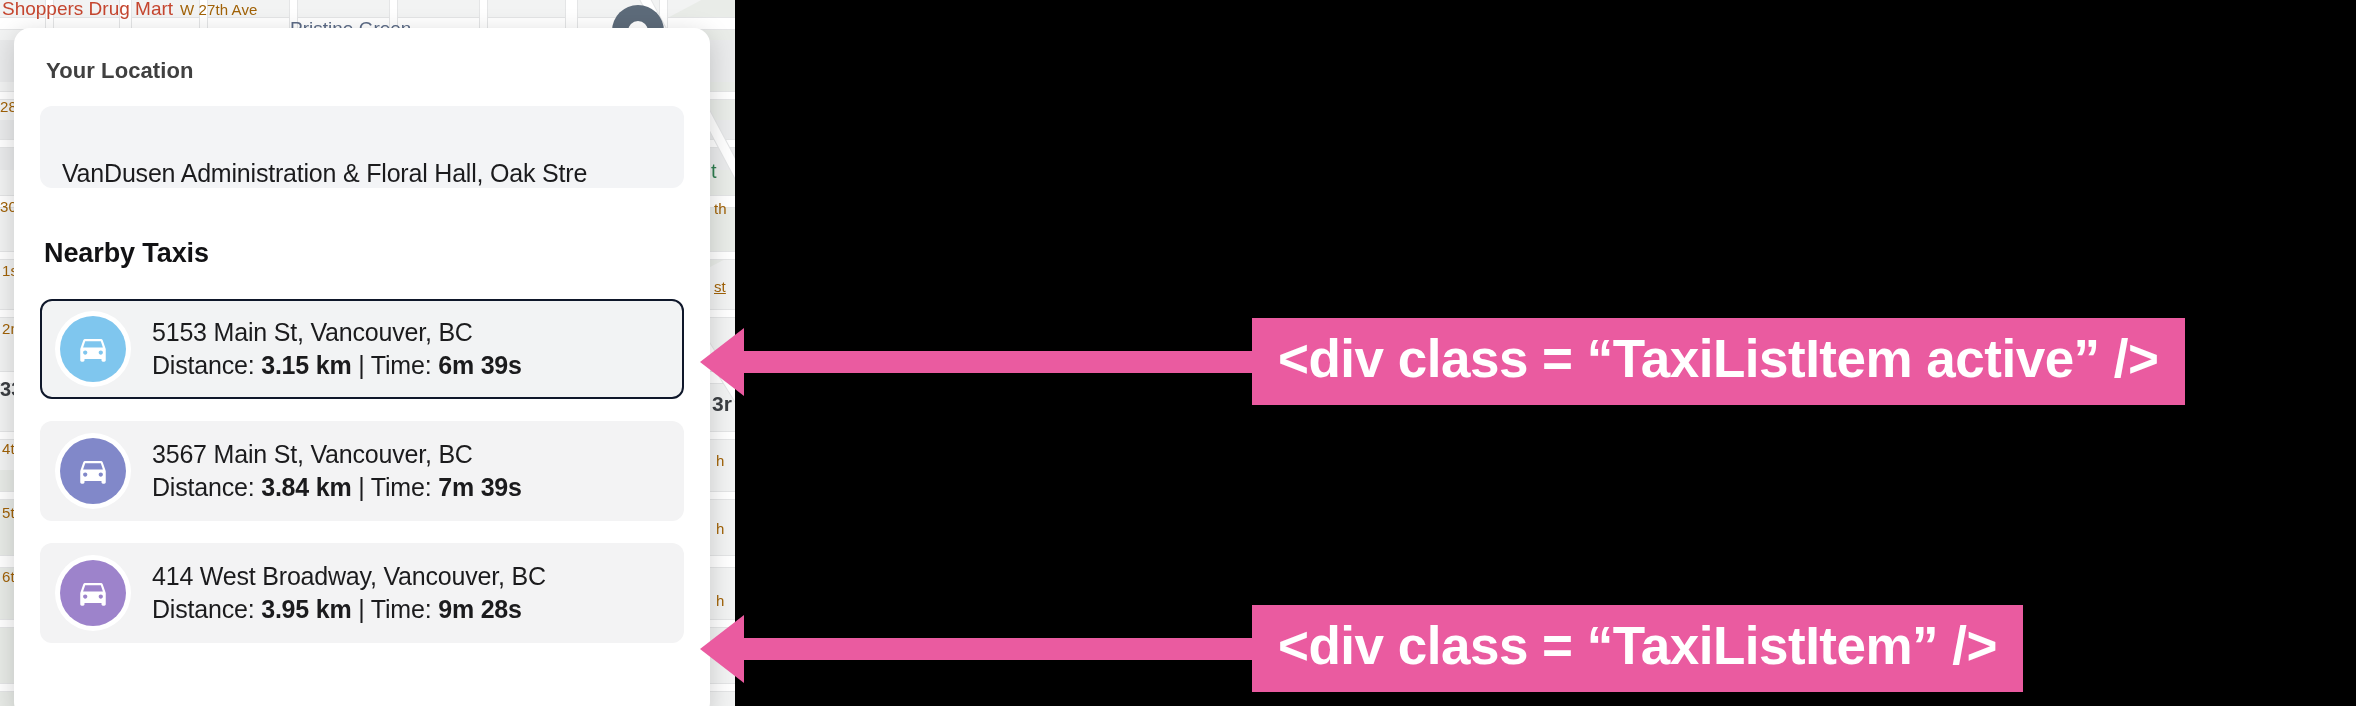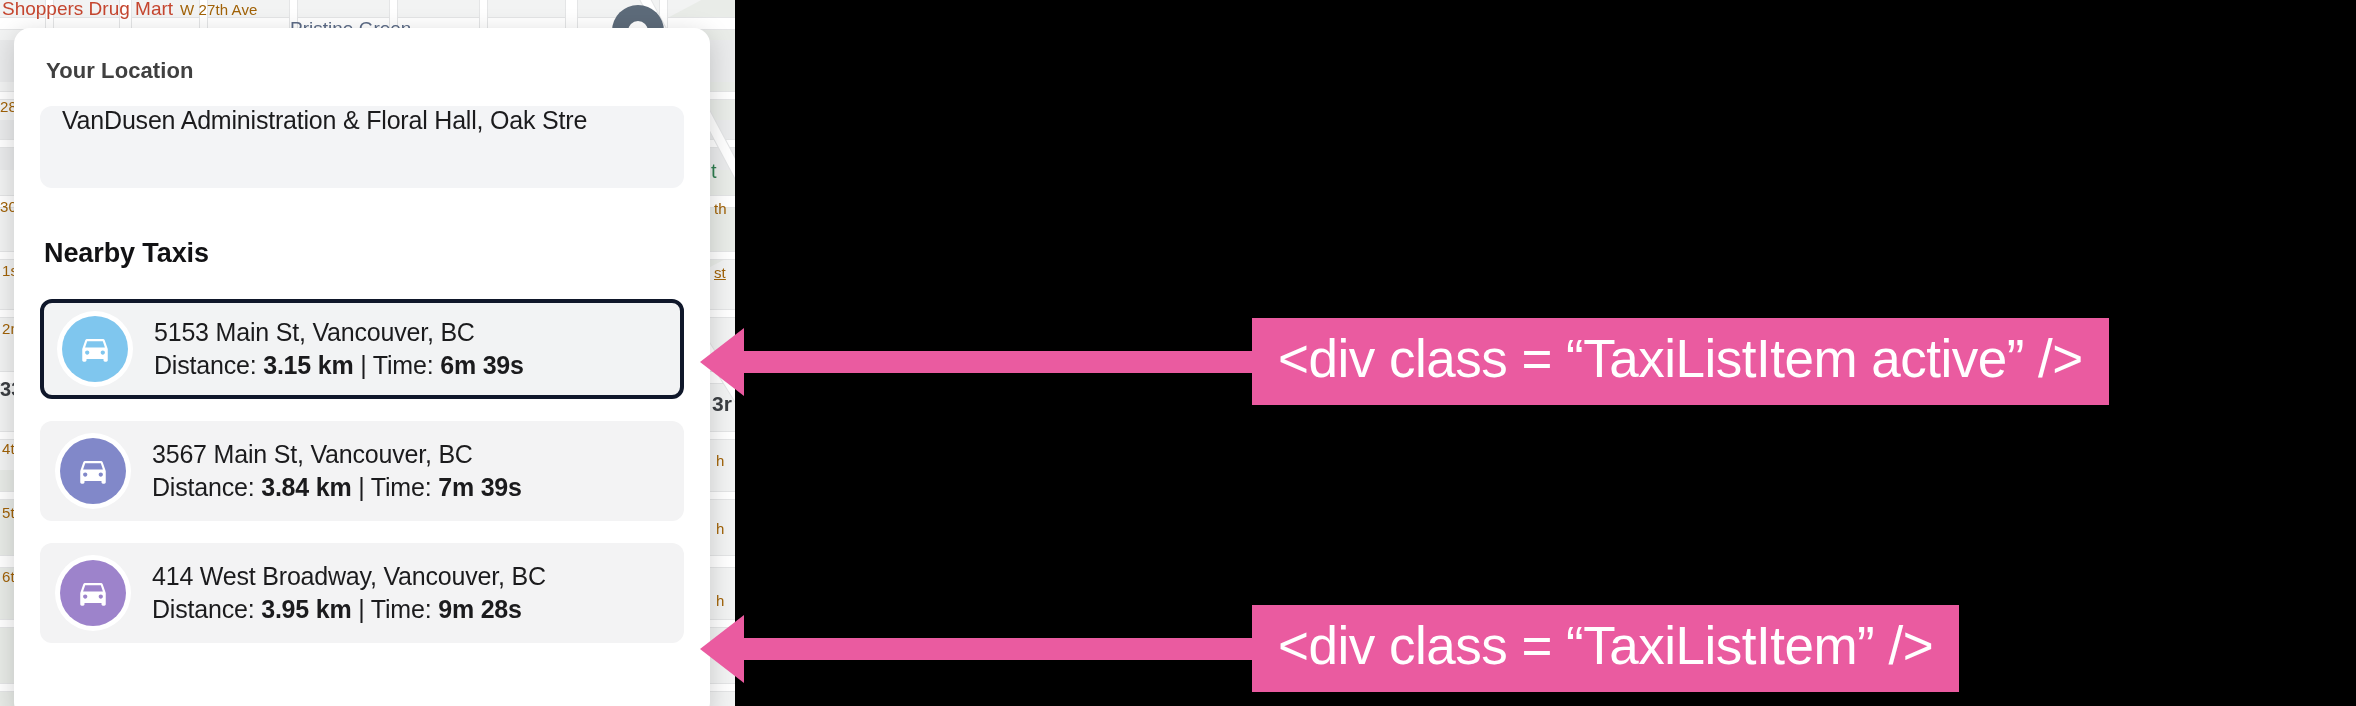--- a/index.html
+++ b/index.html
@@ -69,41 +69,41 @@
     box-shadow:0 6px 26px rgba(0,0,0,.18);
     padding:22px 26px 0 26px;
     overflow:hidden;
   }
   .panel-title {
     font-size:22px; font-weight:bold; color:#404040;
     margin:8px 0 0 6px; letter-spacing:.1px;
   }
   .location-field {
     margin-top:22px; height:82px; background:#f3f4f6; border-radius:12px;
-    display:flex; align-items:flex-start; padding:0 22px;
+    display:flex; align-items:flex-end; padding:0 22px;
     overflow:hidden;
   }
   .location-field .val {
     font-size:25px; color:#1b1b1d; white-space:nowrap; overflow:hidden;
     letter-spacing:-.2px;
   }
   .section-title {
     font-size:27px; font-weight:bold; color:#121214;
     margin:50px 0 0 4px; letter-spacing:-.1px;
   }
 
   .taxi-list { margin-top:30px; display:flex; flex-direction:column; gap:22px; }
 
   .taxi-item {
     height:100px; background:#f3f3f4; border-radius:12px;
     display:flex; align-items:center; padding:0 18px;
     border:2px solid transparent;
   }
   .taxi-item.active {
-    background:#f2f3f4; border:4px solid #0f172a;
+    background:#f2f3f4; border:2px solid #0f172a;
   }
   .taxi-avatar {
     width:66px; height:66px; border-radius:50%;
     display:flex; align-items:center; justify-content:center;
     flex:0 0 66px; box-shadow:0 0 0 5px #ffffff;
   }
   .taxi-avatar svg { width:34px; height:34px; fill:#ffffff; }
   .taxi-text { margin-left:26px; line-height:1.32; }
   .taxi-addr { font-size:25px; color:#1b1b1d; letter-spacing:-.2px; }
   .taxi-meta { font-size:25px; color:#1b1b1d; letter-spacing:-.2px; }
@@ -114,21 +114,21 @@
   .anno-arrow { position:relative; height:26px; display:flex; align-items:center; }
   .anno-head {
     width:0; height:0;
     border-top:34px solid transparent;
     border-bottom:34px solid transparent;
     border-right:44px solid #ea5ba0;
   }
   .anno-shaft { height:22px; background:#ea5ba0; }
   .anno-box {
     background:#ea5ba0; color:#ffffff;
-    font-size:53px; font-weight:normal; letter-spacing:-.5px;
+    font-size:53px; font-weight:bold; letter-spacing:-.5px;
     padding:14px 26px 20px 26px; white-space:nowrap;
     line-height:1;
   }
 </style>
 </head>
 <body>
 
 <div id="root">
 
   <div class="map">
@@ -176,21 +176,21 @@
     <div class="street-label" style="left:0;top:98px;">28t</div>
     <div class="street-label" style="left:0;top:198px;">30t</div>
     <div class="street-label" style="left:2px;top:262px;">1s</div>
     <div class="street-label" style="left:2px;top:320px;">2n</div>
     <div class="street-label" style="left:0;top:378px;font-size:20px;color:#3c3f43;font-weight:bold;">33</div>
     <div class="street-label" style="left:2px;top:440px;">4t</div>
     <div class="street-label" style="left:2px;top:504px;">5t</div>
     <div class="street-label" style="left:2px;top:568px;">6t</div>
     <div class="street-label" style="left:712px;top:392px;font-size:21px;color:#3c3f43;font-weight:bold;">3r</div>
     <div class="street-label" style="left:714px;top:200px;">th</div>
-    <div class="street-label" style="left:714px;top:264px;text-decoration:underline;">st</div>
+    <div class="street-label" style="left:714px;top:278px;text-decoration:underline;">st</div>
     <div class="street-label" style="left:716px;top:452px;">h</div>
     <div class="street-label" style="left:716px;top:520px;">h</div>
     <div class="street-label" style="left:716px;top:592px;">h</div>
   </div>
 
   <div class="panel">
 
     <div class="panel-title">Your Location</div>
 
     <div class="location-field">

